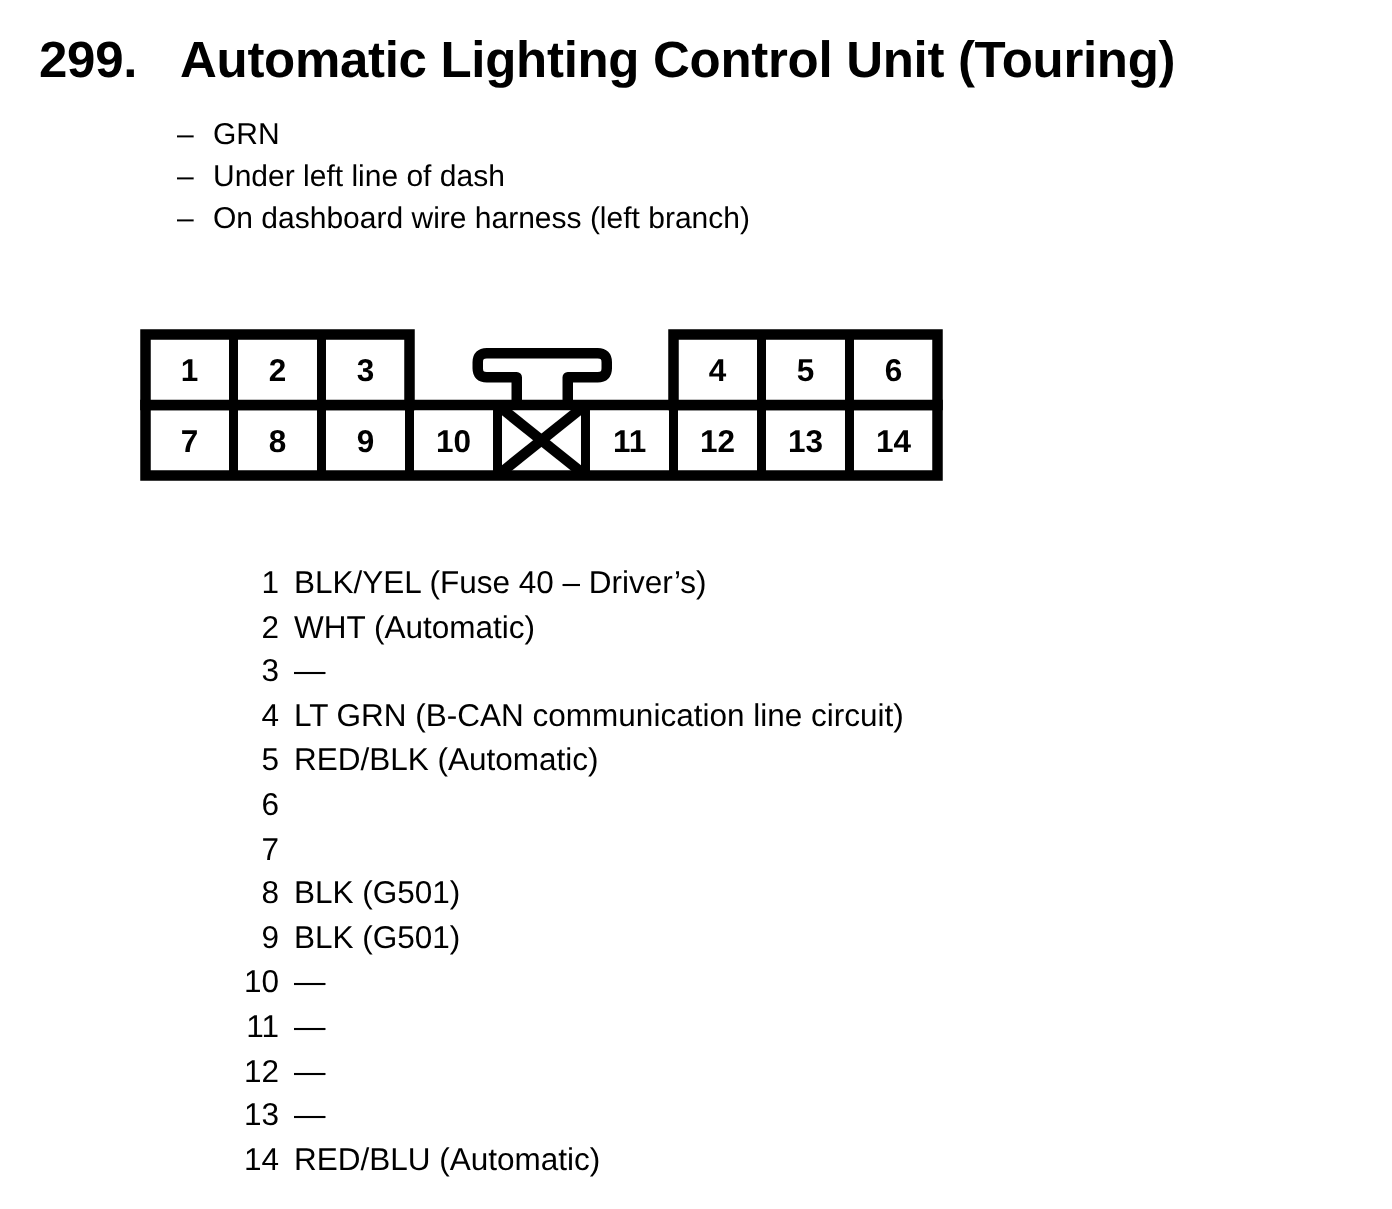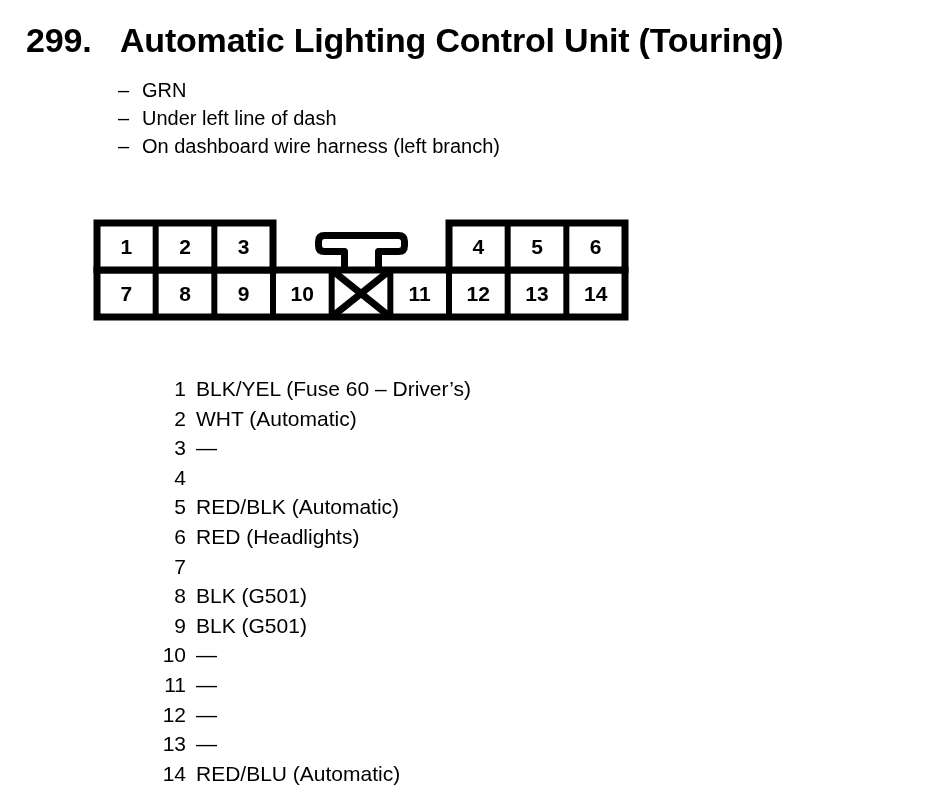--- a/index.html
+++ b/index.html
@@ -113,40 +113,40 @@
     <text class="cell-num" x="217.3" y="91" text-anchor="middle">10</text>
     <text class="cell-num" x="334.7" y="91" text-anchor="middle">11</text>
     <text class="cell-num" x="393.3" y="91" text-anchor="middle">12</text>
     <text class="cell-num" x="452" y="91" text-anchor="middle">13</text>
     <text class="cell-num" x="510.7" y="91" text-anchor="middle">14</text>
   </svg>
 
   <div class="pinlist">
     <div class="pin-row">
       <span class="pin-num">1</span>
-      <span class="pin-desc">BLK/YEL (Fuse 60 – Driver’s)</span>
+      <span class="pin-desc">BLK/YEL (Fuse 40 – Driver’s)</span>
     </div>
     <div class="pin-row">
       <span class="pin-num">2</span>
       <span class="pin-desc">WHT (Automatic)</span>
     </div>
     <div class="pin-row">
       <span class="pin-num">3</span>
       <span class="pin-desc">—</span>
     </div>
     <div class="pin-row">
       <span class="pin-num">4</span>
+      <span class="pin-desc">LT GRN (B-CAN communication line circuit)</span>
     </div>
     <div class="pin-row">
       <span class="pin-num">5</span>
       <span class="pin-desc">RED/BLK (Automatic)</span>
     </div>
     <div class="pin-row">
       <span class="pin-num">6</span>
-      <span class="pin-desc">RED (Headlights)</span>
     </div>
     <div class="pin-row">
       <span class="pin-num">7</span>
     </div>
     <div class="pin-row">
       <span class="pin-num">8</span>
       <span class="pin-desc">BLK (G501)</span>
     </div>
     <div class="pin-row">
       <span class="pin-num">9</span>

